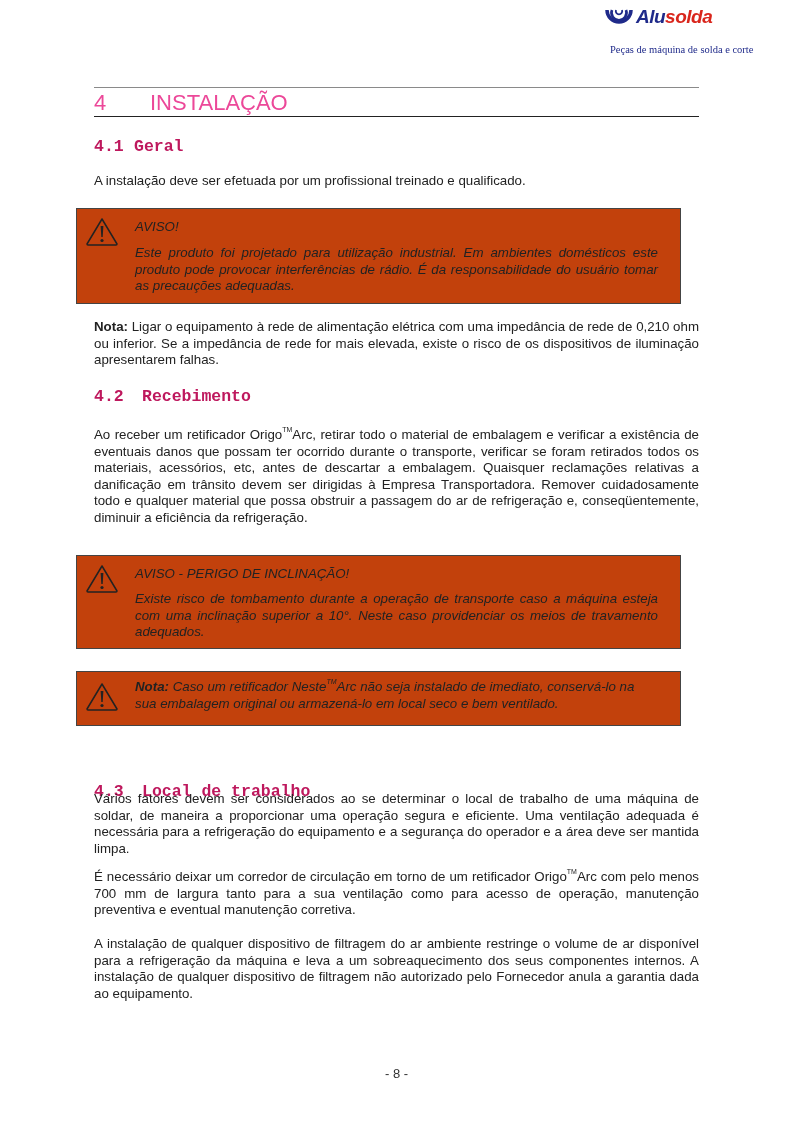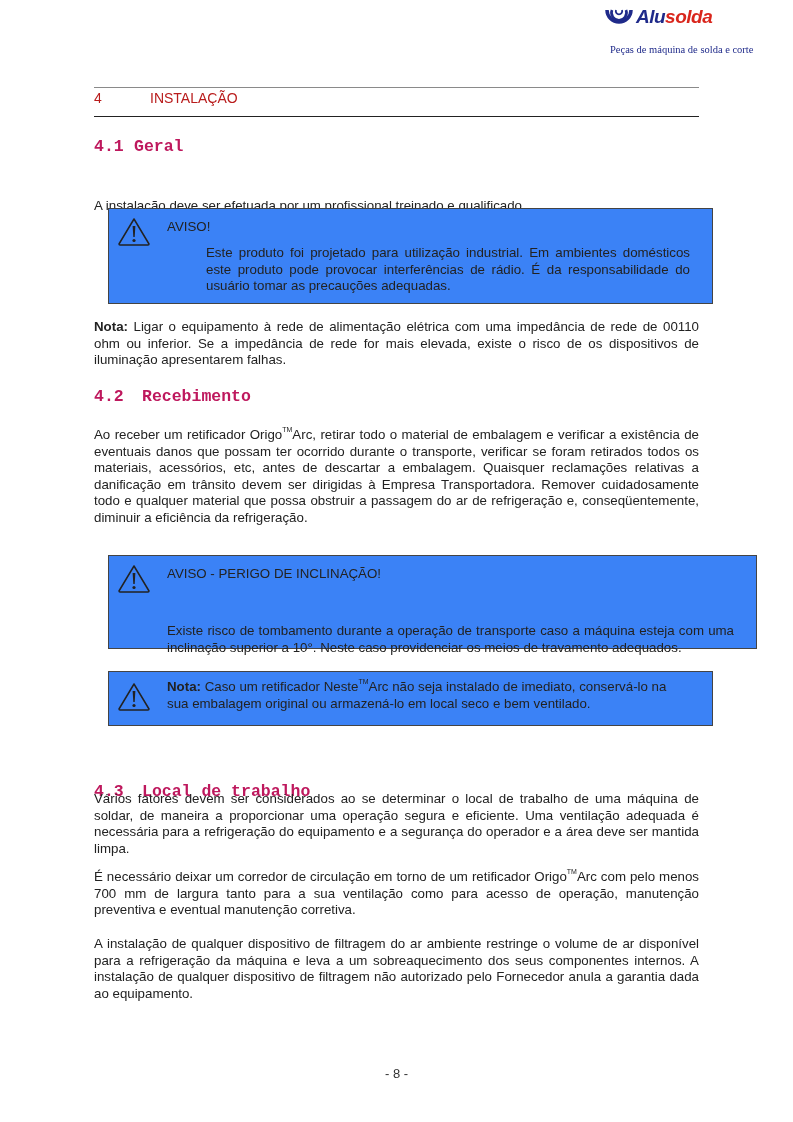--- a/index.html
+++ b/index.html
@@ -11,32 +11,32 @@
   .logo-word { font-family: "Liberation Sans", sans-serif; font-weight: bold; font-style: italic;
                font-size: 19px; letter-spacing: -0.5px; margin-left: 2px; }
   .logo-word .alu { color: #1f2a8a; }
   .logo-word .solda { color: #d9261c; }
   .logo-tag { font-family: "Liberation Serif", serif; font-size: 10.5px; color: #1f2a8a;
               margin-left: 6px; margin-top: 12px; white-space: nowrap; }
 
   .rule { position: absolute; left: 94px; width: 605px; height: 0; }
   .rule.top { top: 87px; border-top: 1.5px solid #8a8a8a; }
   .rule.bottom { top: 116px; border-top: 1px solid #222; }
-  .chapter { position: absolute; left: 94px; top: 90px; font-size: 14px; color: #b91c1c; }
+  .chapter { position: absolute; left: 94px; top: 90px; font-size: 22px; color: #ec4899; }
   .chapter .num { display: inline-block; width: 56px; }
 
   .h2 { position: absolute; left: 94px; font-size: 16.5px; font-weight: bold; color: #be185d; font-family: Liberation Mono, monospace; }
   .h2 .num { display: inline-block; width: 48px; }
 
   .p { position: absolute; left: 94px; width: 605px; font-size: 13.3px; line-height: 16.5px;
        text-align: justify; color: #222; }
   .p b { font-weight: bold; }
   sup.tm { font-size: 7px; vertical-align: top; line-height: 1; position: relative; top: -1px; }
 
-  .box { position: absolute; left: 108px; width: 603px; border: 1.3px solid #444; background: #3b82f6; }
+  .box { position: absolute; left: 76px; width: 603px; border: 1.3px solid #444; background: #c2410c; font-style: italic; }
   .box .warn-icon { position: absolute; left: 8px; top: 8px; width: 34px; height: 30px; }
   .box .title { position: absolute; left: 58px; top: 10px; font-size: 13.3px; color: #222; }
   .box .body { position: absolute; left: 58px; right: 22px; font-size: 13.3px; line-height: 16.5px;
                text-align: justify; color: #222; }
 
   .page-num { position: absolute; left: 0; width: 793px; top: 1066px; text-align: center;
               font-size: 13px; color: #333; }
 </style>
 </head>
 <body>
@@ -55,47 +55,47 @@
 
 <div class="rule top"></div>
 <div class="chapter">
   <span class="num">4</span><span>INSTALAÇÃO</span>
 </div>
 <div class="rule bottom"></div>
 
 <div class="h2" style="top:137px;">
   <span class="num" style="width:40px;">4.1</span><span>Geral</span>
 </div>
-<div class="p" style="top:173px;margin-top:25px;">A instalação deve ser efetuada por um profissional treinado e qualificado.</div>
+<div class="p" style="top:173px;">A instalação deve ser efetuada por um profissional treinado e qualificado.</div>
 
 <div class="box" style="top:208px; height:94px;">
   <svg class="warn-icon" viewBox="0 0 34 30">
     <path d="M17 2 L32 27 Q32 28 31 28 L3 28 Q2 28 2 27 Z" fill="none" stroke="#222" stroke-width="1.5" stroke-linejoin="round"></path>
     <path d="M15.6 9 L18.4 9 L17.7 20 L16.3 20 Z" fill="#222"></path>
     <circle cx="17" cy="23.5" r="1.6" fill="#222"></circle>
   </svg>
   <div class="title">AVISO!</div>
-  <div class="body" style="top:36px;margin-left:39px;">Este produto foi projetado para utilização industrial. Em ambientes domésticos este produto pode provocar interferências de rádio. É da responsabilidade do usuário tomar as precauções adequadas.</div>
+  <div class="body" style="top:36px;">Este produto foi projetado para utilização industrial. Em ambientes domésticos este produto pode provocar interferências de rádio. É da responsabilidade do usuário tomar as precauções adequadas.</div>
 </div>
 
-<div class="p" style="top:319px;"><b>Nota:</b><span> Ligar o equipamento à rede de alimentação elétrica com uma impedância de rede de 00110 ohm ou inferior. Se a impedância de rede for mais elevada, existe o risco de os dispositivos de iluminação apresentarem falhas.</span></div>
+<div class="p" style="top:319px;"><b>Nota:</b><span> Ligar o equipamento à rede de alimentação elétrica com uma impedância de rede de 0,210 ohm ou inferior. Se a impedância de rede for mais elevada, existe o risco de os dispositivos de iluminação apresentarem falhas.</span></div>
 
 <div class="h2" style="top:387px;">
   <span class="num">4.2</span><span>Recebimento</span>
 </div>
 <div class="p" style="top:427px;"><span>Ao receber um retificador Origo</span><sup class="tm">TM</sup><span>Arc, retirar todo o material de embalagem e verificar a existência de eventuais danos que possam ter ocorrido durante o transporte, verificar se foram retirados todos os materiais, acessórios, etc, antes de descartar a embalagem. Quaisquer reclamações relativas a danificação em trânsito devem ser dirigidas à Empresa Transportadora. Remover cuidadosamente todo e qualquer material que possa obstruir a passagem do ar de refrigeração e, conseqüentemente, diminuir a eficiência da refrigeração.</span></div>
 
-<div class="box" style="top:555px; height:92px;padding-left:44px;">
+<div class="box" style="top:555px; height:92px;">
   <svg class="warn-icon" viewBox="0 0 34 30">
     <path d="M17 2 L32 27 Q32 28 31 28 L3 28 Q2 28 2 27 Z" fill="none" stroke="#222" stroke-width="1.5" stroke-linejoin="round"></path>
     <path d="M15.6 9 L18.4 9 L17.7 20 L16.3 20 Z" fill="#222"></path>
     <circle cx="17" cy="23.5" r="1.6" fill="#222"></circle>
   </svg>
   <div class="title">AVISO - PERIGO DE INCLINAÇÃO!</div>
-  <div class="body" style="top:35px;margin-top:32px;">Existe risco de tombamento durante a operação de transporte caso a máquina esteja com uma inclinação superior a 10°. Neste caso providenciar os meios de travamento adequados.</div>
+  <div class="body" style="top:35px;">Existe risco de tombamento durante a operação de transporte caso a máquina esteja com uma inclinação superior a 10°. Neste caso providenciar os meios de travamento adequados.</div>
 </div>
 
 <div class="box" style="top:671px; height:53px;">
   <svg class="warn-icon" style="top:10px;" viewBox="0 0 34 30">
     <path d="M17 2 L32 27 Q32 28 31 28 L3 28 Q2 28 2 27 Z" fill="none" stroke="#222" stroke-width="1.5" stroke-linejoin="round"></path>
     <path d="M15.6 9 L18.4 9 L17.7 20 L16.3 20 Z" fill="#222"></path>
     <circle cx="17" cy="23.5" r="1.6" fill="#222"></circle>
   </svg>
   <div class="body" style="top:7px; text-align:left;"><b>Nota:</b><span> Caso um retificador Neste</span><sup class="tm">TM</sup><span>Arc não seja instalado de imediato, conservá-lo na sua embalagem original ou armazená-lo em local seco e bem ventilado.</span></div>
 </div>

